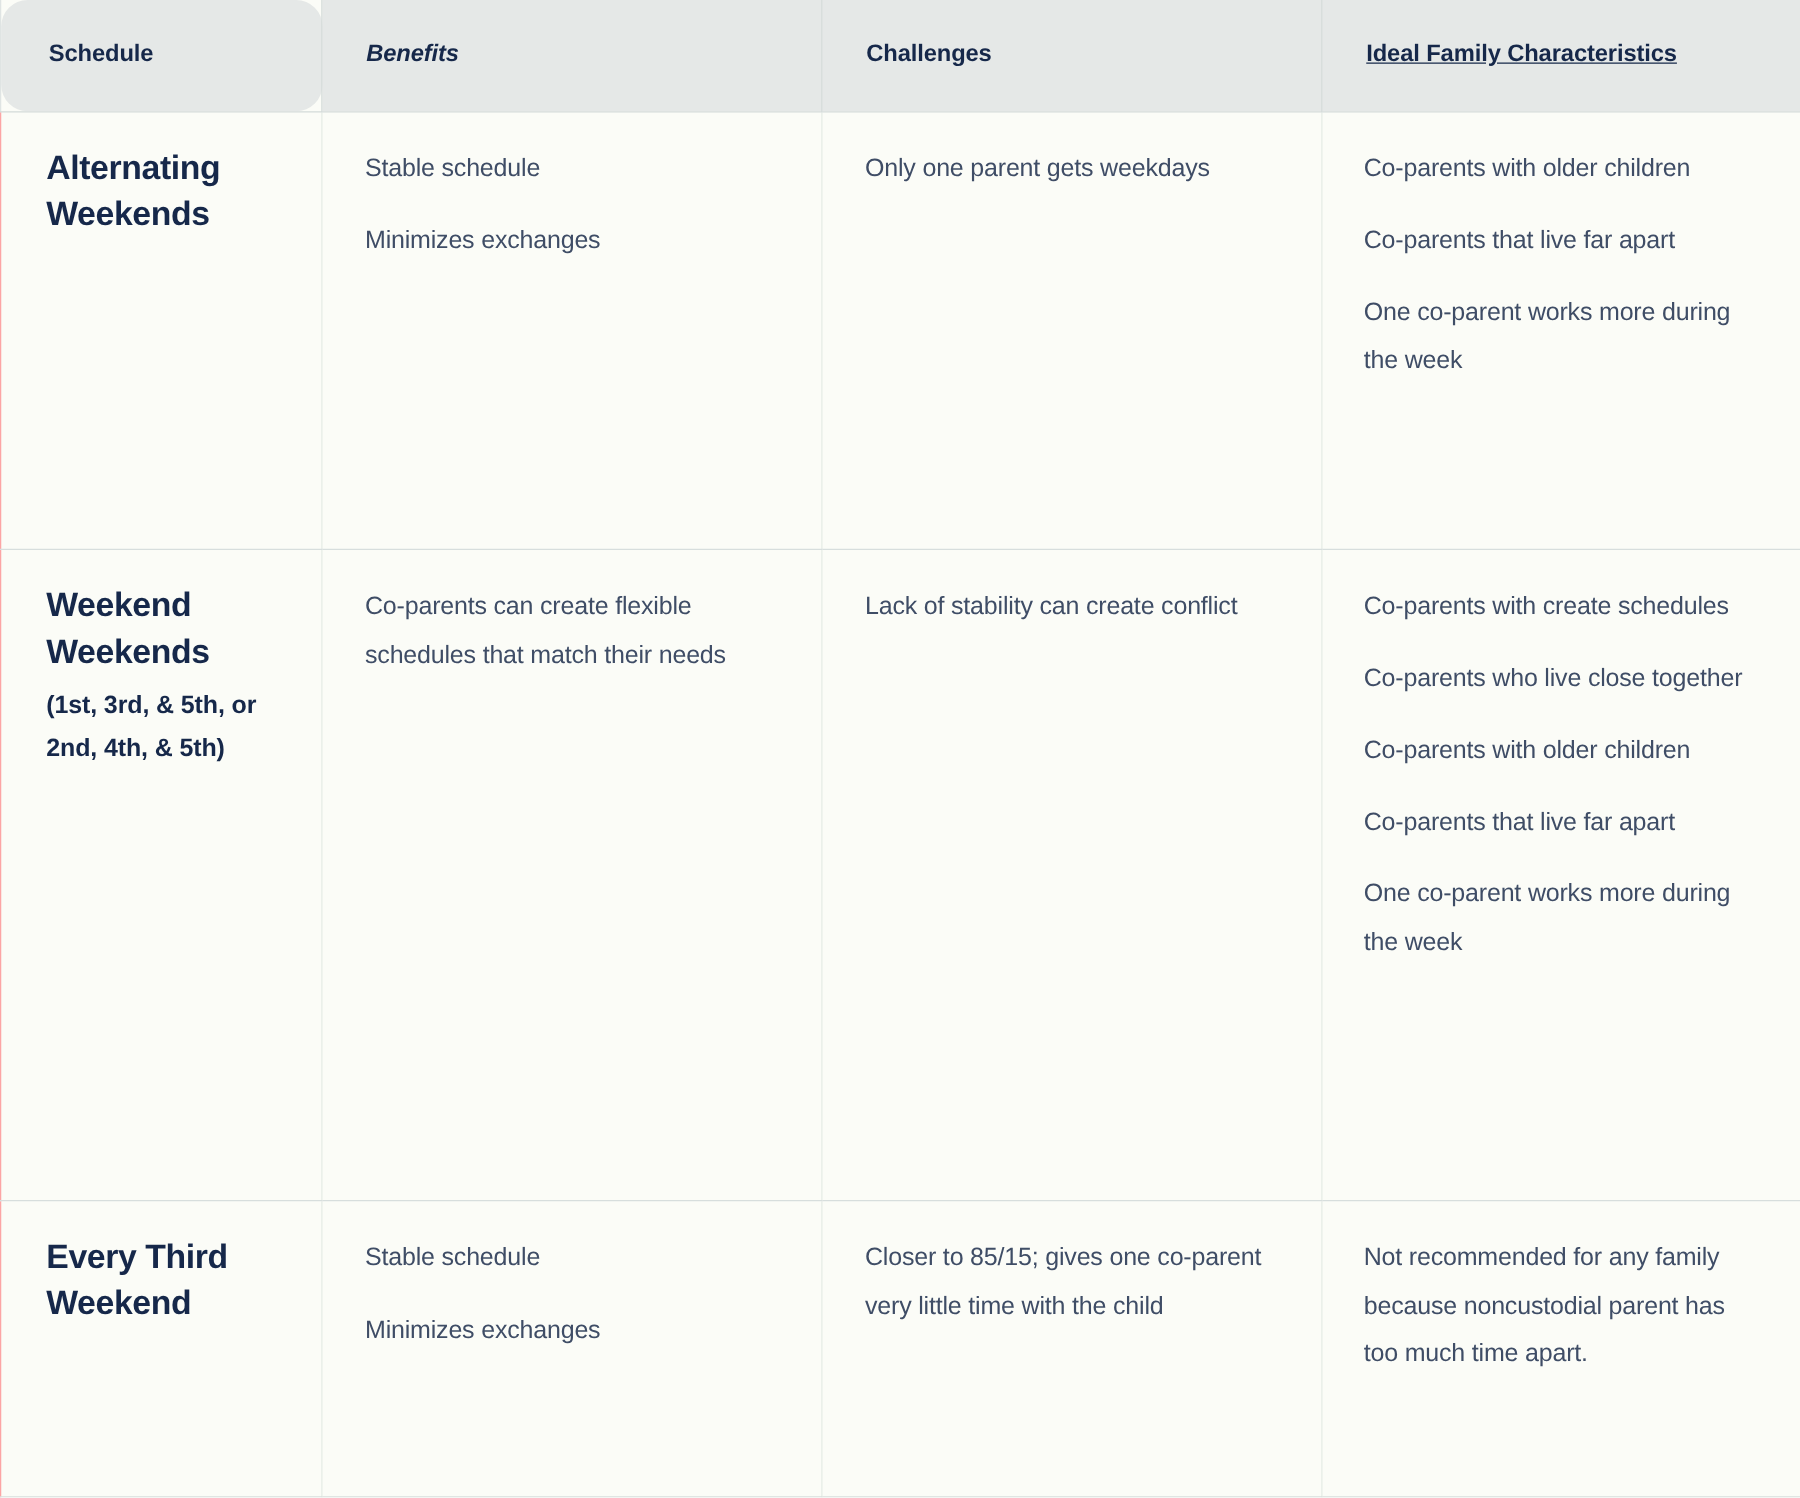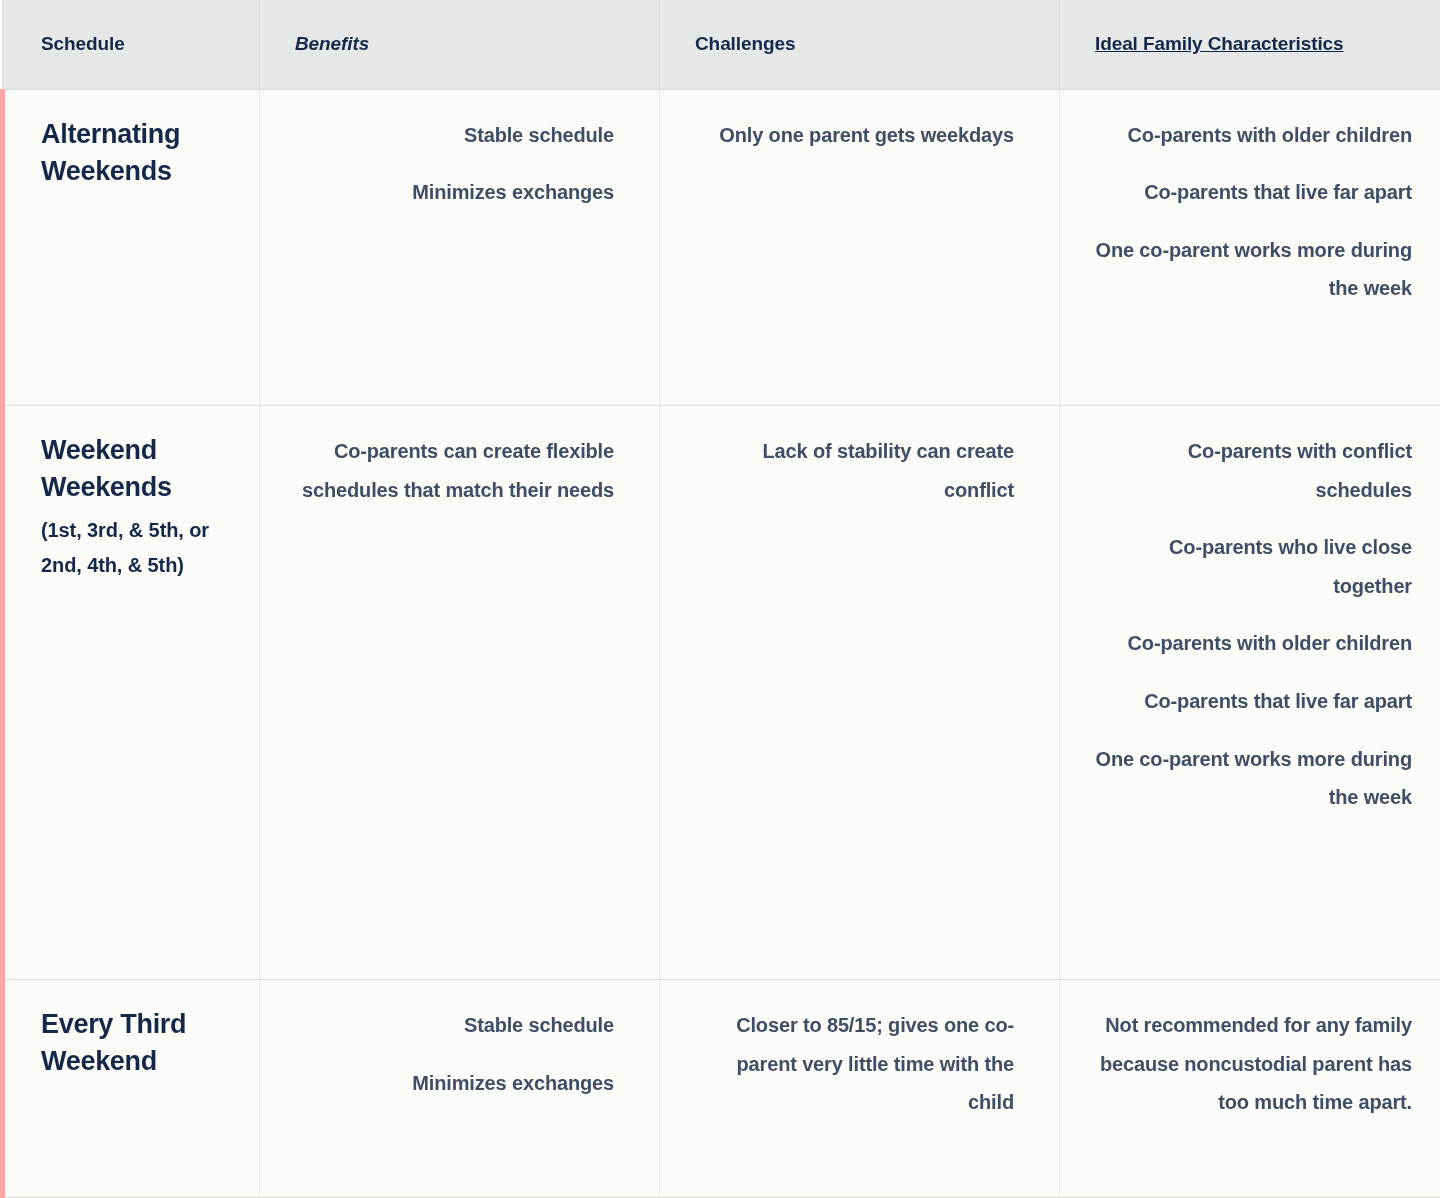--- a/index.html
+++ b/index.html
@@ -31,33 +31,33 @@
     font-size: 19px;
     font-weight: bold;
     text-align: left;
     letter-spacing: -0.1px;
     height: 89px;
     vertical-align: middle;
     padding: 0 0 0 38px;
     border-right: 1px solid #d3dad9;
     border-bottom: 1px solid #d3dad9;
   }
-  thead th:first-child { border-left: 1px solid #dfe4e3; }
+  thead th:first-child { border-left: 1px solid #dfe4e3; border-radius: 21px; }
   thead th:last-child  { border-right: 1px solid #dfe4e3; padding-left: 35px; text-decoration: underline; }
 
   thead th.th-benefits   { padding-left: 35px; font-style: italic; }
   thead th.th-challenges { padding-left: 35px; }
 
   tbody td {
     vertical-align: top;
     border-right: 1px solid #e6ebe6;
     border-bottom: 1px solid #d7dedd;
     background: #fbfcf7;
   }
-  tbody td:first-child { border-left: 5px solid #fca5a5; margin-left: 24px; }
+  tbody td:first-child { border-left: 1px solid #fca5a5; margin-left: 24px; }
   tbody td:last-child  { border-right: 1px solid #e2e8e7; }
   tbody tr:last-child td { border-bottom: 1px solid #d7dedd; }
 
   .cell-schedule {
     padding: 26px 20px 20px 36px;
   }
   .schedule-title {
     color: #16284a;
     font-size: 27px;
     font-weight: bold;
@@ -78,22 +78,21 @@
   }
   .cell-ideal {
     padding: 26px 30px 17px 33px;
   }
 
   .para {
     color: #3f4d66;
     font-size: 20px;
     line-height: 1.93;
     letter-spacing: -0.15px;
-    font-weight: bold;
-    text-align: right;
+    font-weight: normal;
   }
   .para + .para { margin-top: 19px; }
 
   .cell-ideal .para { max-width: 320px; }
   .cell-text .para  { max-width: 320px; }
 </style>
 </head>
 <body>
 
 <table class="comparison-table">
@@ -134,21 +133,21 @@
           <div class="schedule-title">Weekend Weekends</div>
           <div class="schedule-sub">(1st, 3rd, &amp; 5th, or 2nd, 4th, &amp; 5th)</div>
         </td>
         <td class="cell-text">
           <div class="para">Co-parents can create flexible schedules that match their needs</div>
         </td>
         <td class="cell-text">
           <div class="para">Lack of stability can create conflict</div>
         </td>
         <td class="cell-ideal">
-          <div class="para">Co-parents with conflict schedules</div>
+          <div class="para">Co-parents with create schedules</div>
           <div class="para">Co-parents who live close together</div>
           <div class="para">Co-parents with older children</div>
           <div class="para">Co-parents that live far apart</div>
           <div class="para">One co-parent works more during the week</div>
         </td>
       </tr>
       <tr>
         <td class="cell-schedule">
           <div class="schedule-title">Every Third Weekend</div>
         </td>

